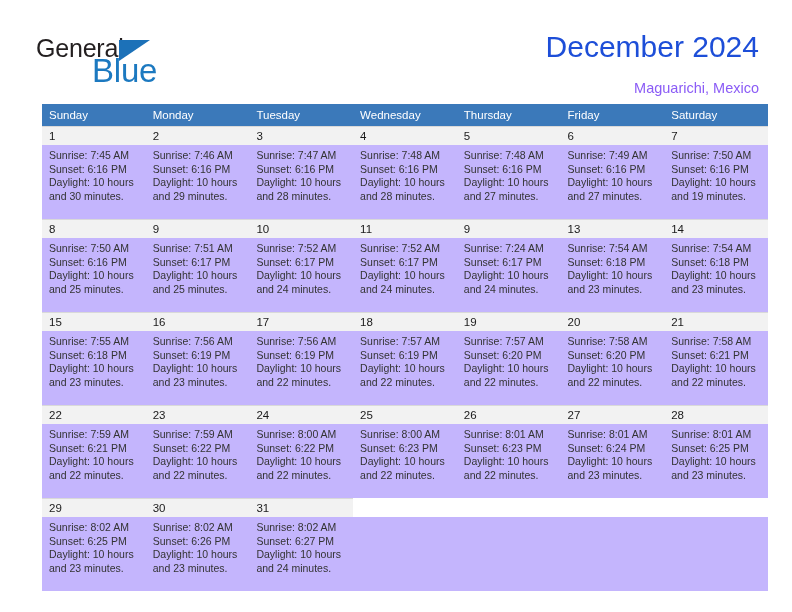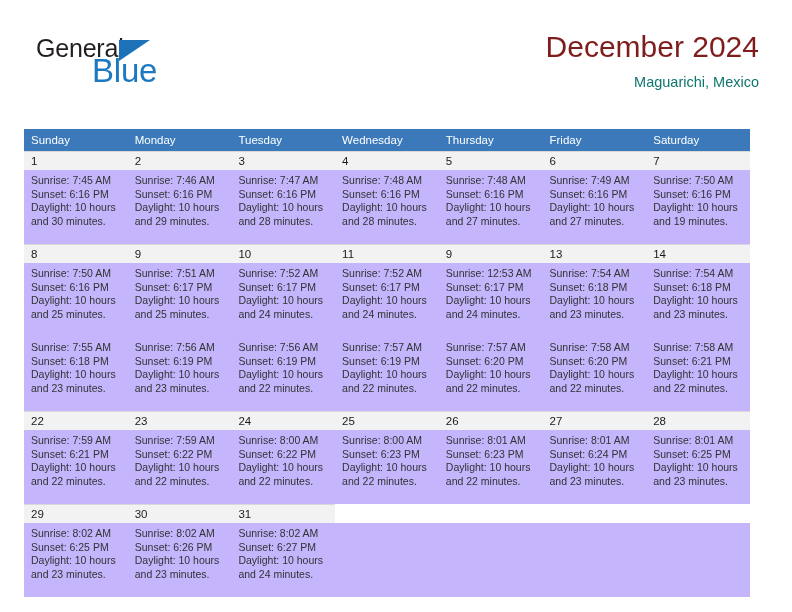--- a/index.html
+++ b/index.html
@@ -66,41 +66,40 @@
   }
   .title-block {
     position: absolute;
     right: 0;
     top: 0;
     text-align: right;
   }
   .month-title {
     font-size: 30px;
     font-weight: normal;
-    color: #7f1d1d;
+    color: #1d4ed8;
     line-height: 38px;
     white-space: nowrap;
   }
   .location {
     font-size: 14.5px;
-    color: #0f766e;
+    color: #8b5cf6;
     line-height: 20px;
-    margin-top: 6px;
+    margin-top: 12px;
     white-space: nowrap;
   }
 
   
   .calendar {
     position: absolute;
-    left: 24px;
+    left: 42px;
     top: 104px;
     width: 726px;
     border-collapse: collapse;
     table-layout: fixed;
-    margin-top: 25px;
   }
   .calendar th {
     background: #3b79ba;
     color: #ffffff;
     font-size: 11.5px;
     font-weight: normal;
     text-align: left;
     padding: 5px 0 5px 7px;
     height: 12px;
     border: none;
@@ -303,21 +302,21 @@
           <td>
             <div class="info">
               <div>Sunrise: 7:52 AM</div>
               <div>Sunset: 6:17 PM</div>
               <div>Daylight: 10 hours</div>
               <div>and 24 minutes.</div>
             </div>
           </td>
           <td>
             <div class="info">
-              <div>Sunrise: 12:53 AM</div>
+              <div>Sunrise: 7:24 AM</div>
               <div>Sunset: 6:17 PM</div>
               <div>Daylight: 10 hours</div>
               <div>and 24 minutes.</div>
             </div>
           </td>
           <td>
             <div class="info">
               <div>Sunrise: 7:54 AM</div>
               <div>Sunset: 6:18 PM</div>
               <div>Daylight: 10 hours</div>
@@ -326,20 +325,43 @@
           </td>
           <td>
             <div class="info">
               <div>Sunrise: 7:54 AM</div>
               <div>Sunset: 6:18 PM</div>
               <div>Daylight: 10 hours</div>
               <div>and 23 minutes.</div>
             </div>
           </td>
         </tr>
+        <tr class="daynum-row">
+          <td>
+            <div class="daynum">15</div>
+          </td>
+          <td>
+            <div class="daynum">16</div>
+          </td>
+          <td>
+            <div class="daynum">17</div>
+          </td>
+          <td>
+            <div class="daynum">18</div>
+          </td>
+          <td>
+            <div class="daynum">19</div>
+          </td>
+          <td>
+            <div class="daynum">20</div>
+          </td>
+          <td>
+            <div class="daynum">21</div>
+          </td>
+        </tr>
         <tr class="info-row">
           <td>
             <div class="info">
               <div>Sunrise: 7:55 AM</div>
               <div>Sunset: 6:18 PM</div>
               <div>Daylight: 10 hours</div>
               <div>and 23 minutes.</div>
             </div>
           </td>
           <td>

